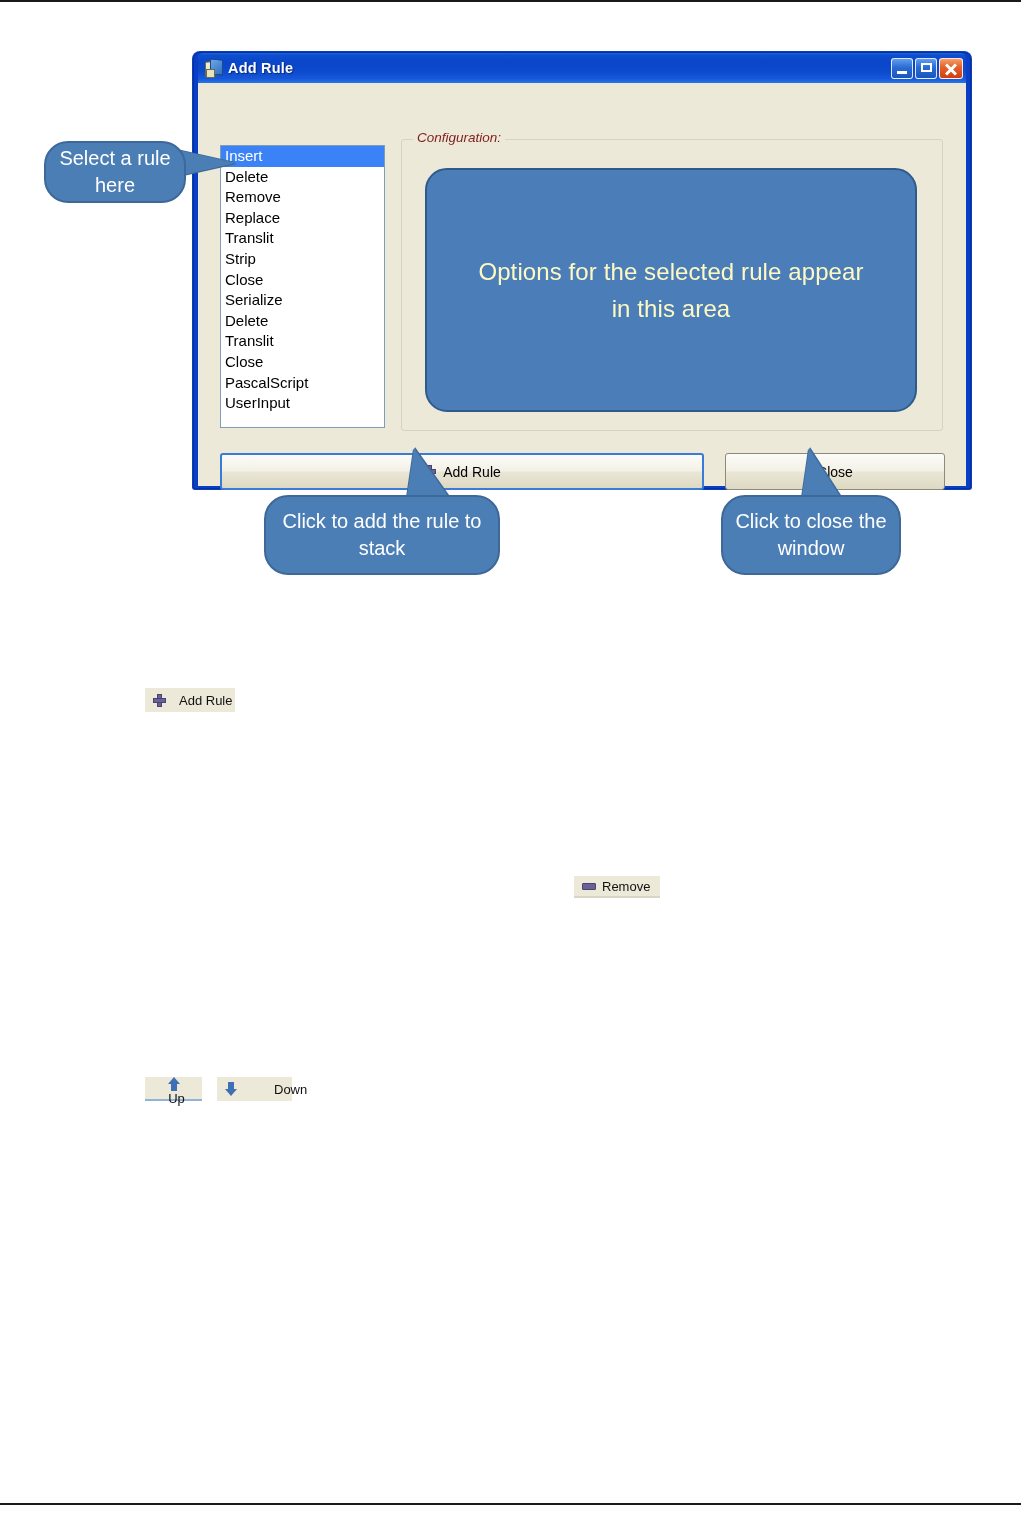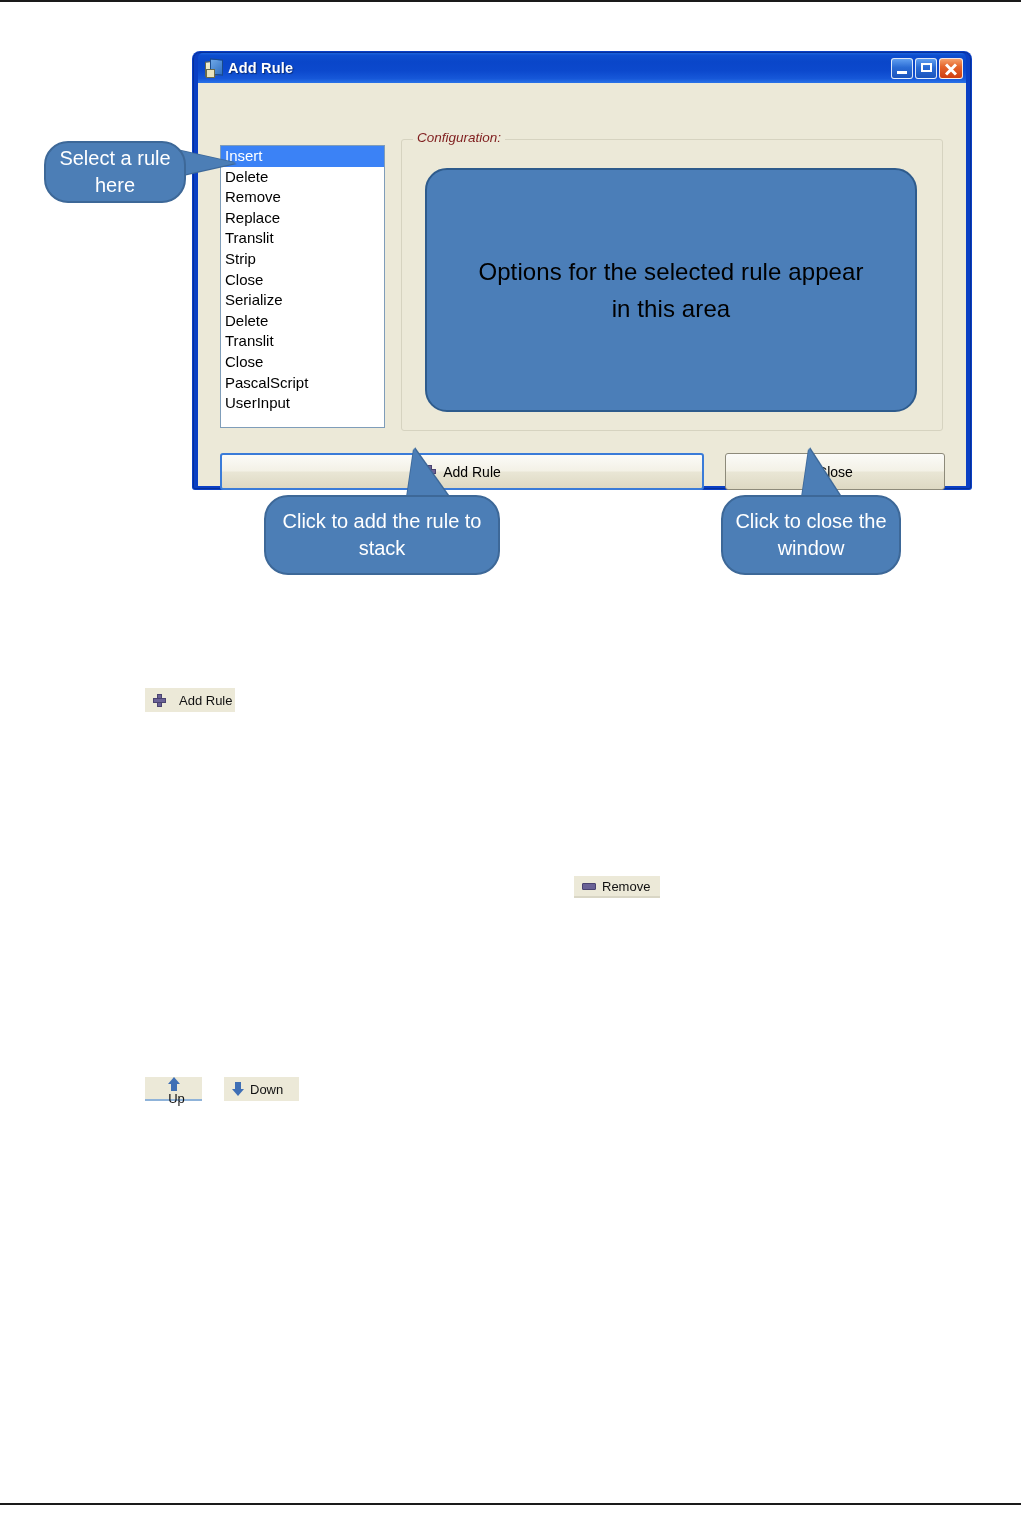--- a/index.html
+++ b/index.html
@@ -198,21 +198,21 @@
     height: 244px;
     background: #4b7eb8;
     border: 2px solid #2e5b8c;
     border-radius: 22px;
     box-sizing: border-box;
     display: flex;
     align-items: center;
     justify-content: center;
   }
   .config-text {
-    color: #000000;
+    color: #fef9c3;
     font-size: 24px;
     line-height: 1.55;
     text-align: center;
     max-width: 400px;
     letter-spacing: 0.1px;
   }
 
   
   .btn {
     position: absolute;
@@ -322,21 +322,21 @@
     padding: 0 8px;
     box-sizing: border-box;
     white-space: nowrap;
   }
   .chip .lbl { padding-left: 6px; }
   .chip-addrule { left: 145px; top: 688px; width: 90px; height: 24px; }
   .chip-remove  { left: 574px; top: 876px; width: 86px; height: 22px;
                   border-bottom: 2px solid #d9d6c5; }
   .chip-up      { left: 145px; top: 1077px; width: 57px; height: 24px;
                   border-bottom: 2px solid #8fb3d9; flex-direction: column; }
-  .chip-down    { left: 224px; top: 1077px; width: 75px; height: 24px; }
+  .chip-down    { left: 217px; top: 1077px; width: 75px; height: 24px; gap: 31px; }
 
   .minus-icon {
     width: 14px; height: 7px;
     background: #6a6296;
     border: 1px solid #4a4370;
     box-sizing: border-box;
     border-radius: 1px;
     flex: 0 0 auto;
   }
   .arrow-up-icon, .arrow-down-icon {

